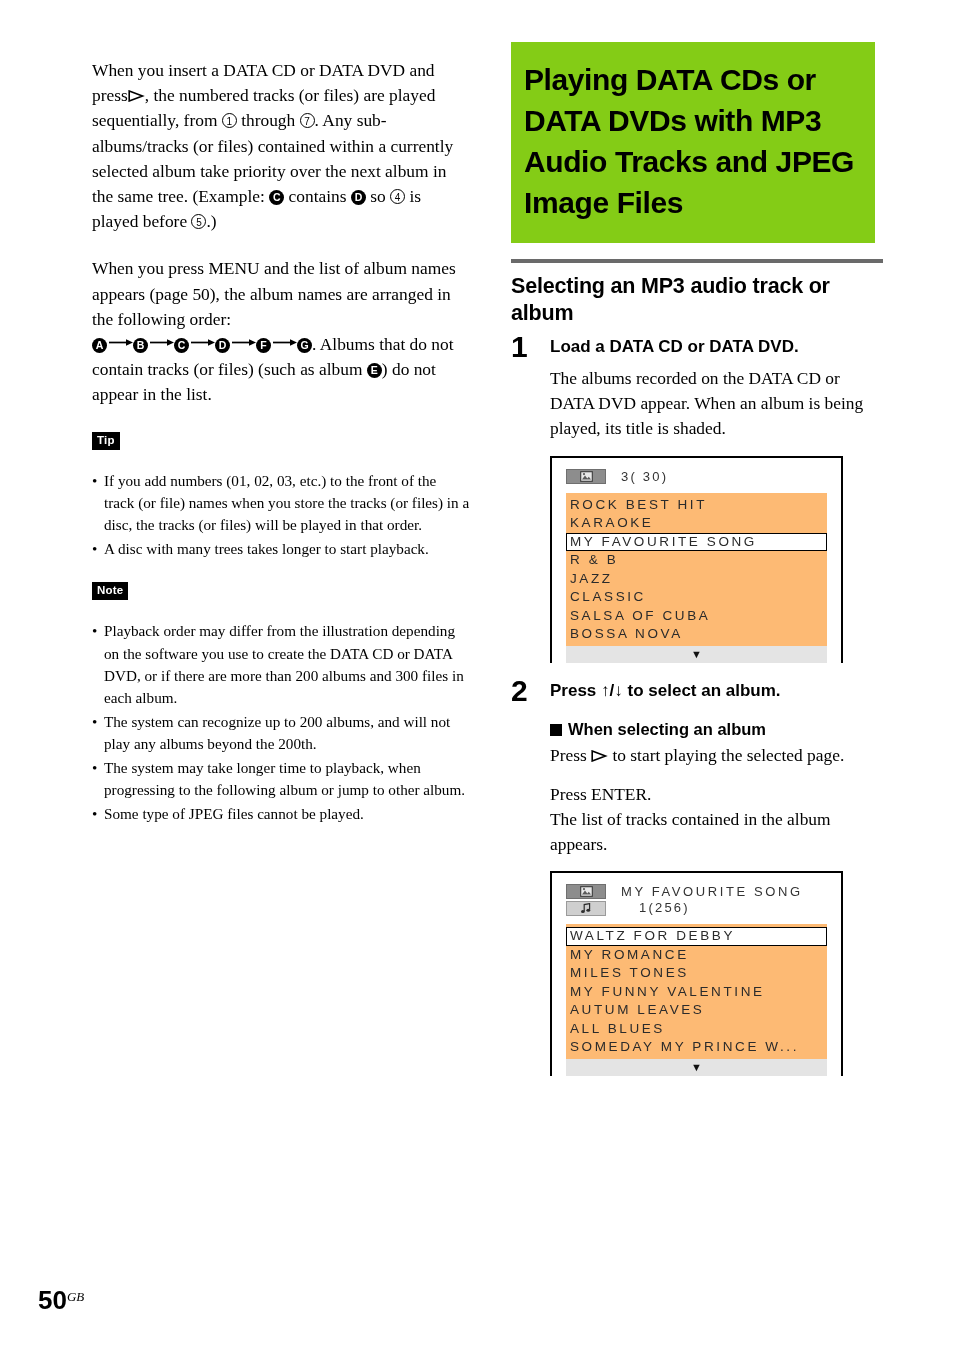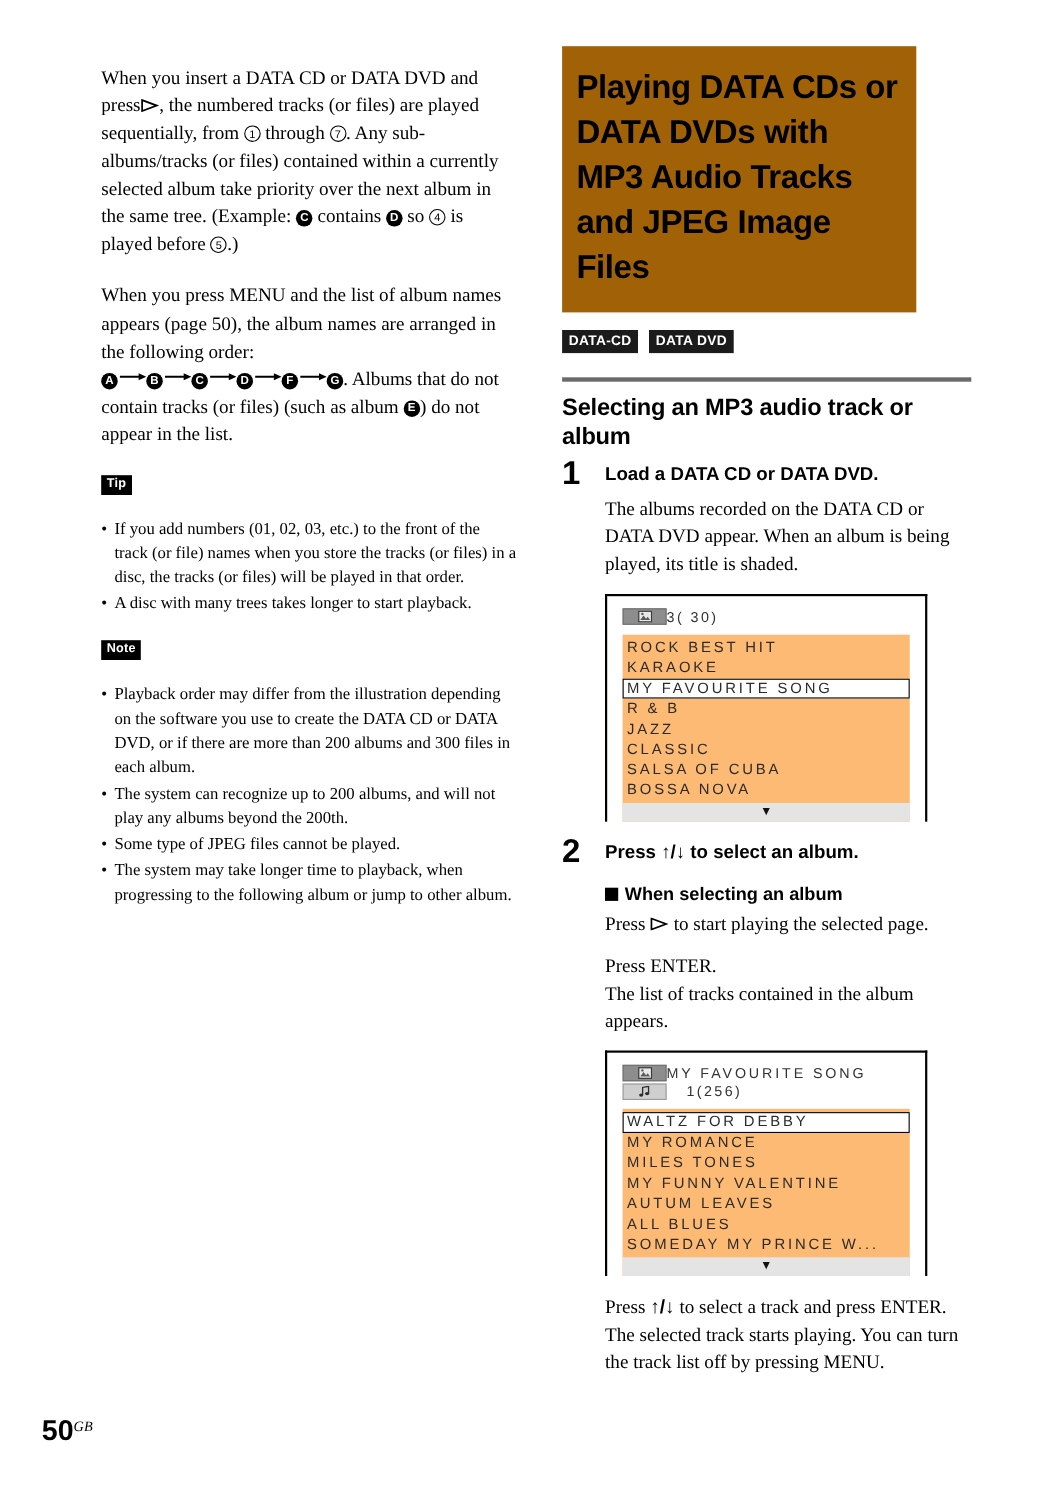--- a/index.html
+++ b/index.html
@@ -118,25 +118,25 @@
   }
   ul.bullets li:before {
     content: "\2022";
     position: absolute;
     left: 0;
     top: 0;
   }
 
   
   .chapter-head {
-    background: #a16207;
+    background: #84cc16;
     padding: 17px 16px 20px 13px;
     margin: 0 0 16px 0;
     box-sizing: border-box;
-    width: 322px;
+    width: 364px;
   }
   .chapter-head h1 {
     margin: 0;
     font-family: "Liberation Sans", sans-serif;
     font-weight: bold;
     font-size: 30px;
     line-height: 41px;
     letter-spacing: -0.4px;
     color: #000;
   }
@@ -255,21 +255,21 @@
   .icon-box.dark  { background: #8d8d8d; border: 1px solid #6f6f6f; }
   .icon-box.light { background: #cfcfcf; border: 1px solid #9a9a9a; }
   .icon-box svg { display:block; }
 
   .osd-headtext {
     font-family: "Liberation Sans", sans-serif;
     font-size: 13px;
     letter-spacing: 2.6px;
     line-height: 16px;
     color: #333;
-    padding-left: 0;
+    padding-left: 15px;
   }
   .osd-headtext .count {
     letter-spacing: 2.2px;
     display: block;
     padding-left: 18px;
   }
   .osd-headtext .count.solo {
     padding-left: 0;
   }
 
@@ -356,37 +356,33 @@
         <li>If you add numbers (01, 02, 03, etc.) to the front of the track (or file) names when you store the tracks (or files) in a disc, the tracks (or files) will be played in that order.</li>
         <li>A disc with many trees takes longer to start playback.</li>
       </ul>
     </div>
 
     <div>
       <span class="badge-label">Note</span>
       <ul class="bullets">
         <li>Playback order may differ from the illustration depending on the software you use to create the DATA CD or DATA DVD, or if there are more than 200 albums and 300 files in each album.</li>
         <li>The system can recognize up to 200 albums, and will not play any albums beyond the 200th.</li>
+        <li>The system may take longer time to playback, when progressing to the following album or jump to other album.</li>
         <li>Some type of JPEG files cannot be played.</li>
-        <li>The system may take longer time to playback, when progressing to the following album or jump to other album.</li>
       </ul>
     </div>
 
   </div>
 
   <div class="col-right">
 
     <div class="chapter-head">
       <h1>Playing DATA CDs or DATA DVDs with MP3 Audio Tracks and JPEG Image Files</h1>
     </div>
 
-    <div class="disc-badges">
-      <span class="disc-badge">DATA-CD</span>
-      <span class="disc-badge">DATA DVD</span>
-    </div>
 
     <div class="rule"></div>
 
     <h2 class="section">Selecting an MP3 audio track or album</h2>
 
     <div class="step">
       <div class="step-num">1</div>
       <div class="step-title">Load a DATA CD or DATA DVD.</div>
       <div class="step-body">The albums recorded on the DATA CD or DATA DVD appear. When an album is being played, its title is shaded.</div>
 
@@ -458,20 +454,19 @@
           <div class="osd-item">MY ROMANCE</div>
           <div class="osd-item">MILES TONES</div>
           <div class="osd-item">MY FUNNY VALENTINE</div>
           <div class="osd-item">AUTUM LEAVES</div>
           <div class="osd-item">ALL BLUES</div>
           <div class="osd-item">SOMEDAY MY PRINCE W...</div>
           <div class="osd-scroll">▼</div>
         </div>
       </div>
 
-      <div class="step-body"><span>Press</span> <span class="updown">↑/↓</span> <span>to select a track and press ENTER.</span><br><span>The selected track starts playing. You can turn the track list off by pressing MENU.</span></div>
     </div>
 
   </div>
 
   <div class="page-num"><span>50</span><sup>GB</sup></div>
 
 </div>
 
 </body></html>

